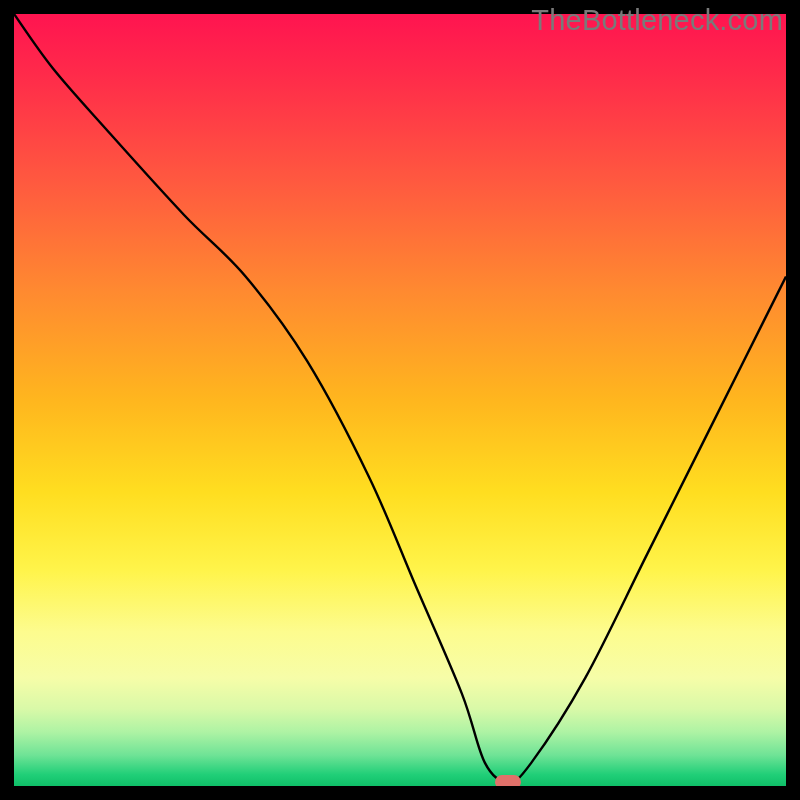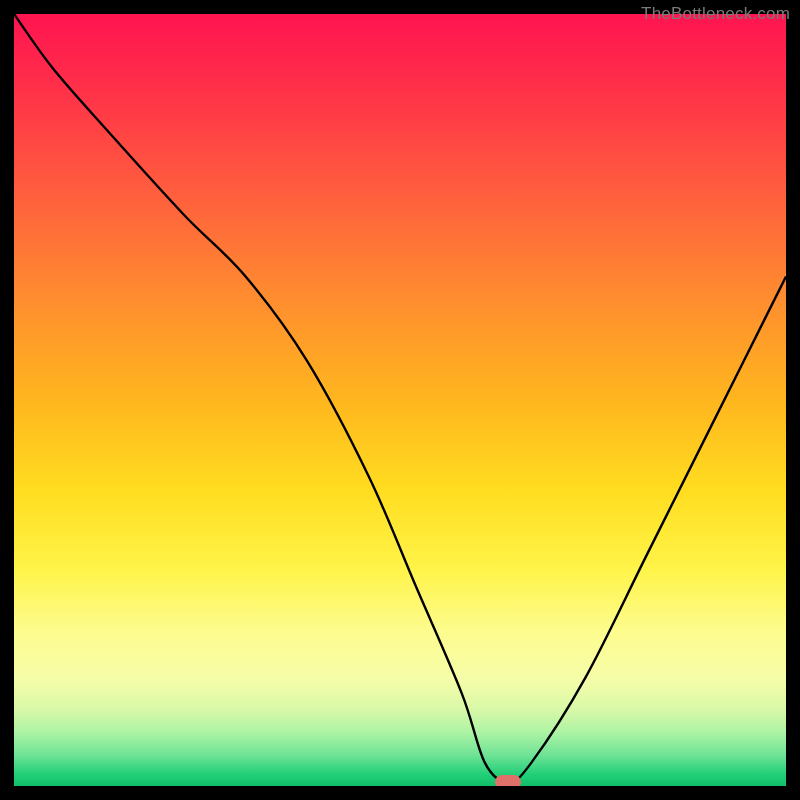--- a/index.html
+++ b/index.html
@@ -13,23 +13,23 @@
   }
   .frame {
     position: relative;
     width: 800px;
     height: 800px;
     background: #000;
   }
   .watermark {
     position: absolute;
     top: 4px;
-    right: 10px;
+    right: 17px;
     color: #7a7a7a;
-    font-size: 17px;
+    font-size: 29px;
     letter-spacing: 0.2px;
     z-index: 5;
     font-weight: 500;
   }
   .plot-area {
     position: absolute;
     left: 14px;
     top: 14px;
     width: 772px;
     height: 772px;

